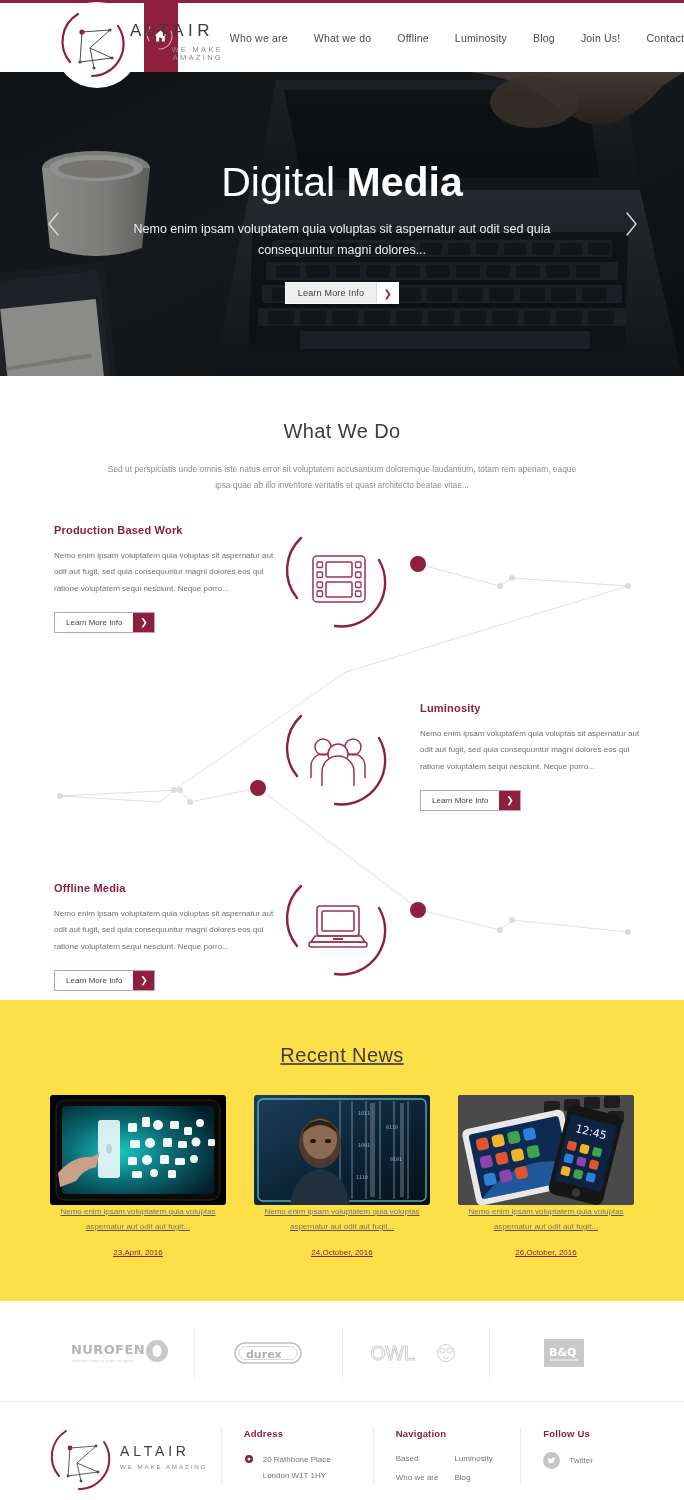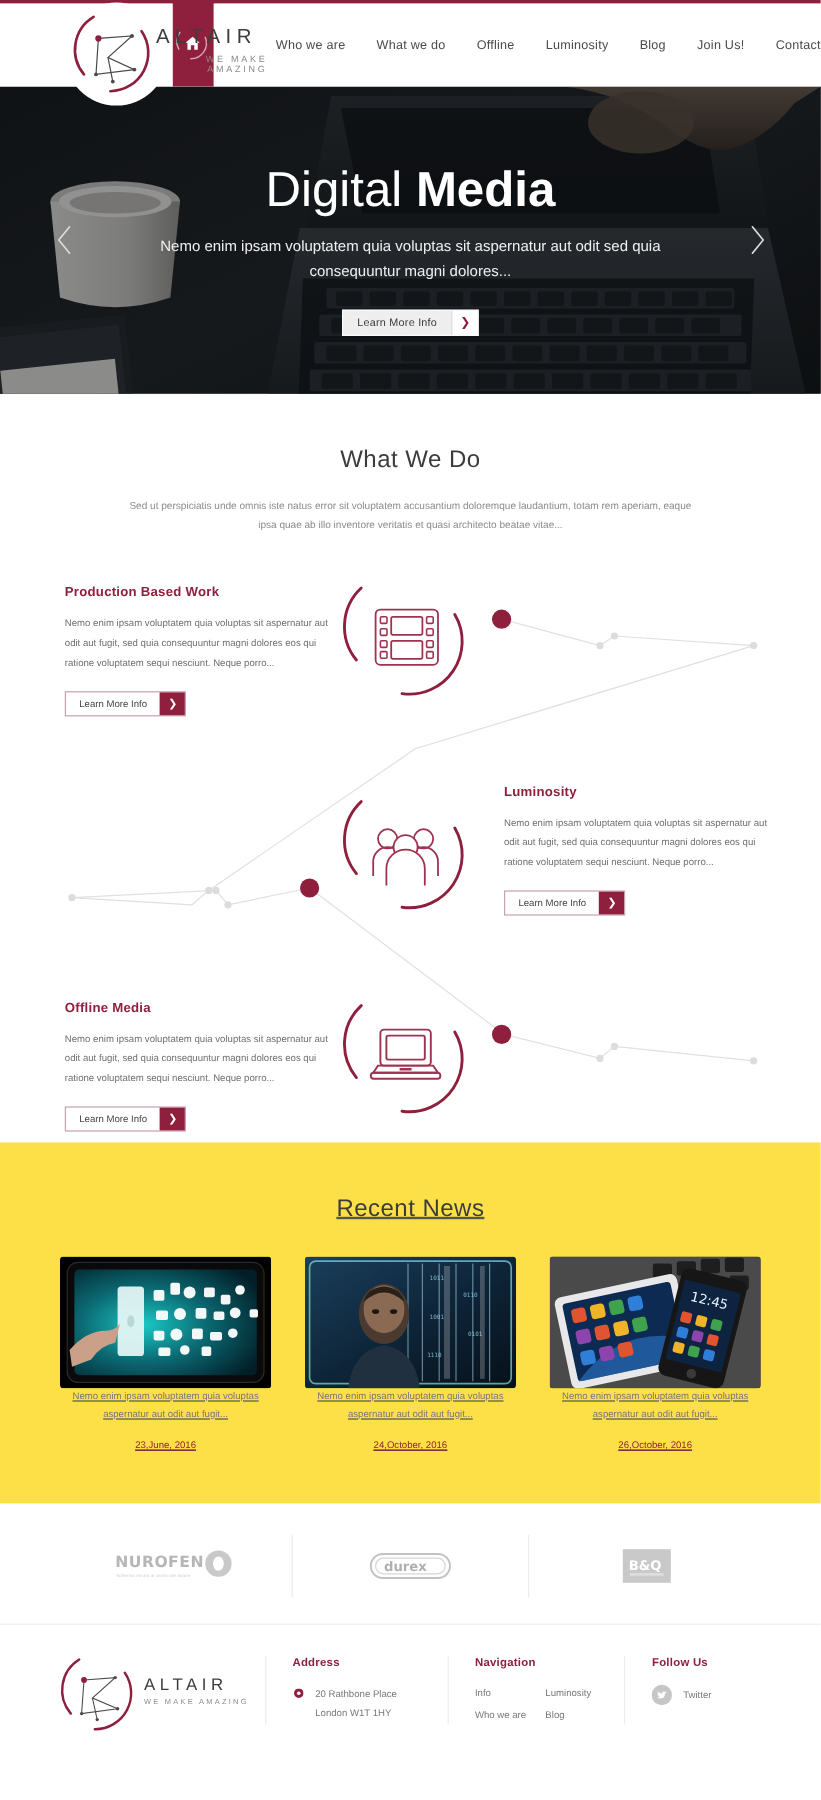--- a/index.html
+++ b/index.html
@@ -65,21 +65,21 @@
     padding-left: 52px; gap: 26px;
   }
   .nav a {
     font-size: 10.5px; color: #4a4a4a; text-decoration: none;
     letter-spacing: 0.2px; white-space: nowrap;
   }
 
   
   .hero {
     position: relative;
-    height: 256px;
+    height: 304px;
     overflow: hidden;
     background: #0d0f11;
   }
   .hero-bg { position: absolute; inset: 0; }
   .hero-overlay {
     position: absolute; inset: 0;
     background: rgba(10,12,14,0.42);
   }
   .hero-content {
     position: absolute; inset: 0;
@@ -439,21 +439,21 @@
           <circle cx="512" cy="400" r="3"></circle>
           <circle cx="628" cy="412" r="3"></circle>
       </g>
       <g fill="#8e1f3d">
         <circle cx="418" cy="44" r="8"></circle>
         <circle cx="258" cy="268" r="8"></circle>
         <circle cx="418" cy="390" r="8"></circle>
       </g>
     </svg>
 
-    <div class="svc-text" style="left:54px; top:16px;">
+    <div class="svc-text" style="left:54px; top:4px;">
       <div class="svc-title">Production Based Work</div>
       <div class="svc-body">Nemo enim ipsam voluptatem quia voluptas sit aspernatur aut odit aut fugit, sed quia consequuntur magni dolores eos qui ratione voluptatem sequi nesciunt. Neque porro...</div>
       <div class="svc-btn">
         <span class="svc-btn-label">Learn More Info</span>
         <span class="svc-btn-arrow">❯</span>
       </div>
     </div>
     <svg class="svc-icon" style="left:283px; top:4px;" viewBox="0 0 110 110">
       <path d="M18 14 A44 44 0 0 0 14 74" stroke="#8e1f3d" stroke-width="2.4" fill="none" stroke-linecap="round"></path>
       <path d="M96 36 A44 44 0 0 1 52 102" stroke="#8e1f3d" stroke-width="2.4" fill="none" stroke-linecap="round"></path>
@@ -555,21 +555,21 @@
             <rect x="110" y="60" width="9" height="9" rx="1.5"></rect>
               <rect x="125" y="63" width="10" height="7" rx="1.5"></rect>
             <circle cx="144" cy="64" r="4"></circle>
               <rect x="82" y="76" width="10" height="7" rx="1.5"></rect>
             <circle cx="104" cy="78" r="4"></circle>
               <rect x="118" y="75" width="8" height="8" rx="1.5"></rect>
           </g>
         </svg>
       </div>
       <div class="news-text">Nemo enim ipsam voluptatem quia voluptas aspernatur aut odit aut fugit...</div>
-      <div class="news-date">23,June, 2016</div>
+      <div class="news-date">23,April, 2016</div>
     </div>
 
     <div class="news-card">
       <div class="news-img">
         <svg width="176" height="110" viewBox="0 0 176 110">
           <defs>
             <linearGradient id="blueG" x1="0" y1="0" x2="1" y2="1">
               <stop offset="0%" stop-color="#1a3f5c"></stop>
                 <stop offset="55%" stop-color="#0d2336"></stop>
                 <stop offset="100%" stop-color="#061018"></stop>
@@ -682,20 +682,29 @@
       </svg>
     </div>
     <div class="client-cell">
       <svg width="72" height="30" viewBox="0 0 72 30">
         <rect x="3" y="5" width="66" height="20" rx="10" fill="none" stroke="#c2c2c2" stroke-width="1.6"></rect>
         <rect x="7" y="8.5" width="58" height="13" rx="6.5" fill="none" stroke="#d6d6d6" stroke-width="1"></rect>
         <text x="14" y="19.5" font-family="DejaVu Sans, sans-serif" font-size="11" font-weight="bold" fill="#b0b0b0">durex</text>
       </svg>
     </div>
     <div class="client-cell">
+      <svg width="92" height="28" viewBox="0 0 92 28">
+        <text x="0" y="21" font-family="DejaVu Sans, sans-serif" font-size="20" fill="none" stroke="#d2d2d2" stroke-width="1.1" letter-spacing="-1">OWL</text>
+        <circle cx="76" cy="14" r="8.5" fill="none" stroke="#d2d2d2" stroke-width="1"></circle>
+        <circle cx="72.5" cy="11.5" r="2.6" fill="none" stroke="#d2d2d2" stroke-width="1"></circle>
+        <circle cx="79.5" cy="11.5" r="2.6" fill="none" stroke="#d2d2d2" stroke-width="1"></circle>
+        <path d="M73 18 Q76 21 79 18" stroke="#d2d2d2" stroke-width="1" fill="none"></path>
+      </svg>
+    </div>
+    <div class="client-cell">
       <svg width="56" height="34" viewBox="0 0 56 34">
         <rect x="8" y="3" width="40" height="28" fill="#c9c9c9"></rect>
         <text x="13" y="20" font-family="DejaVu Sans, sans-serif" font-size="11" font-weight="bold" fill="#ffffff">B&amp;Q</text>
         <rect x="14" y="23" width="28" height="2" fill="#e0e0e0"></rect>
       </svg>
     </div>
   </div>
 </div>
 
 <div class="footer">
@@ -734,21 +743,21 @@
           <span>London W1T 1HY</span>
         </span>
       </div>
 
     </div>
 
     <div class="f-col f-col-nav">
       <div class="f-head">Navigation</div>
       <div class="f-navcols">
         <div class="f-navcol">
-          <a href="#">Info</a>
+          <a href="#">Based</a>
           <a href="#">Who we are</a>
 
         </div>
         <div class="f-navcol">
           <a href="#">Luminosity</a>
           <a href="#">Blog</a>
 
         </div>
       </div>
     </div>

